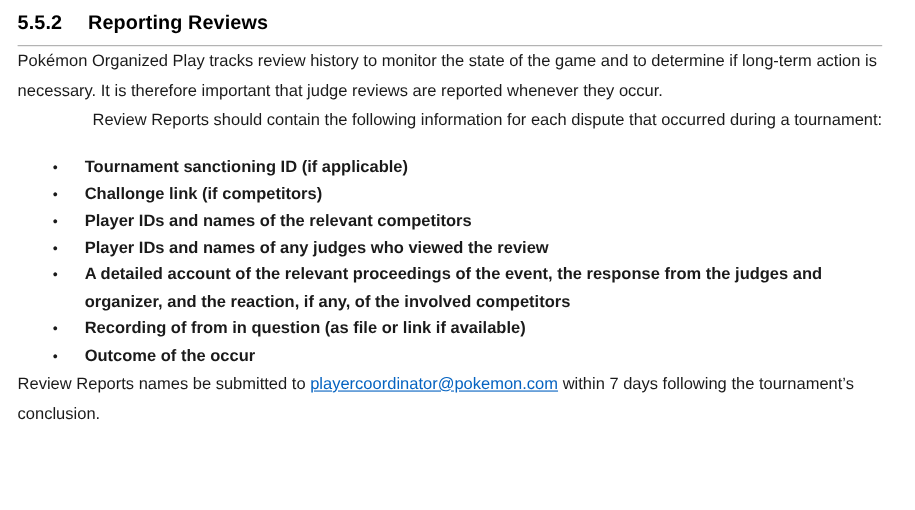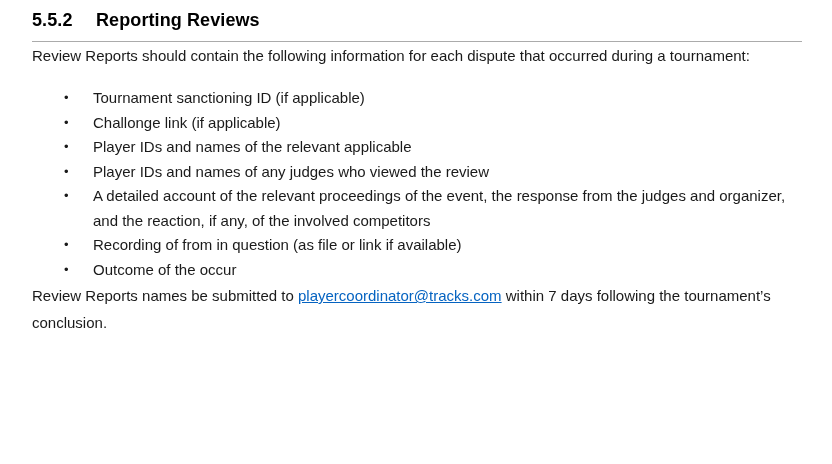--- a/index.html
+++ b/index.html
@@ -9,21 +9,21 @@
   }
   .page {
     position: relative;
     width: 832px;
     height: 464px;
     background: #ffffff;
     overflow: hidden;
     font-family: "Liberation Sans", sans-serif;
     color: #1a1a1a;
     box-sizing: border-box;
-    padding: 8px 30px 0 32px;
+    padding: 8px 30px 0 16px;
   }
   .heading {
     font-size: 18px;
     font-weight: bold;
     color: #000000;
     line-height: 24px;
     margin: 0;
     letter-spacing: 0.1px;
   }
   .heading-number {
@@ -35,21 +35,21 @@
     border-top: 1.6px solid #ababab;
     margin: 9px 0 0 0;
     width: 100%;
   }
   p.body-para {
     font-size: 15px;
     line-height: 27px;
     margin: 0;
   }
   .intro-para   { margin-top: 11px; }
-  .list-intro   { margin-top: 17px; }
+  .list-intro   { margin-top: 17px; text-align: right; }
   .closing-para { margin-top: 18px; }
   ul.bullet-list {
     list-style: none;
     margin: 17px 0 0 0;
     padding: 0 0 0 32px;
   }
   ul.bullet-list li {
     display: flex;
     align-items: flex-start;
     font-size: 15px;
@@ -58,67 +58,69 @@
   }
   .bullet {
     flex: 0 0 29px;
     width: 29px;
     font-size: 13px;
     line-height: 24.5px;
   }
   .li-text {
     flex: 1 1 auto;
     max-width: 700px;
+    font-weight: bold;
   }
   a.email-link {
     color: #0563c1;
     text-decoration: underline;
     cursor: pointer;
   }
 </style>
 </head>
 <body>
 
 <div class="page">
 
   <h2 class="heading">
     <span class="heading-number">5.5.2</span><span class="heading-title">Reporting Reviews</span>
   </h2>
 
   <hr class="rule">
 
+  <p class="body-para intro-para">Pokémon Organized Play tracks review history to monitor the state of the game and to determine if long-term action is necessary. It is therefore important that judge reviews are reported whenever they occur.</p>
 
   <p class="body-para list-intro">Review Reports should contain the following information for each dispute that occurred during a tournament:</p>
 
   <ul class="bullet-list">
     <li>
       <span class="bullet">•</span>
       <span class="li-text">Tournament sanctioning ID (if applicable)</span>
     </li>
     <li>
       <span class="bullet">•</span>
-      <span class="li-text">Challonge link (if applicable)</span>
+      <span class="li-text">Challonge link (if competitors)</span>
     </li>
     <li>
       <span class="bullet">•</span>
-      <span class="li-text">Player IDs and names of the relevant applicable</span>
+      <span class="li-text">Player IDs and names of the relevant competitors</span>
     </li>
     <li>
       <span class="bullet">•</span>
       <span class="li-text">Player IDs and names of any judges who viewed the review</span>
     </li>
     <li>
       <span class="bullet">•</span>
       <span class="li-text">A detailed account of the relevant proceedings of the event, the response from the judges and organizer, and the reaction, if any, of the involved competitors</span>
     </li>
     <li>
       <span class="bullet">•</span>
       <span class="li-text">Recording of from in question (as file or link if available)</span>
     </li>
     <li>
       <span class="bullet">•</span>
       <span class="li-text">Outcome of the occur</span>
     </li>
   </ul>
 
-  <p class="body-para closing-para"><span>Review Reports names be submitted to </span><a href="#" class="email-link">playercoordinator@tracks.com</a><span> within 7 days following the tournament’s conclusion.</span></p>
+  <p class="body-para closing-para"><span>Review Reports names be submitted to </span><a href="#" class="email-link">playercoordinator@pokemon.com</a><span> within 7 days following the tournament’s conclusion.</span></p>
 
 </div>
 
 </body></html>

